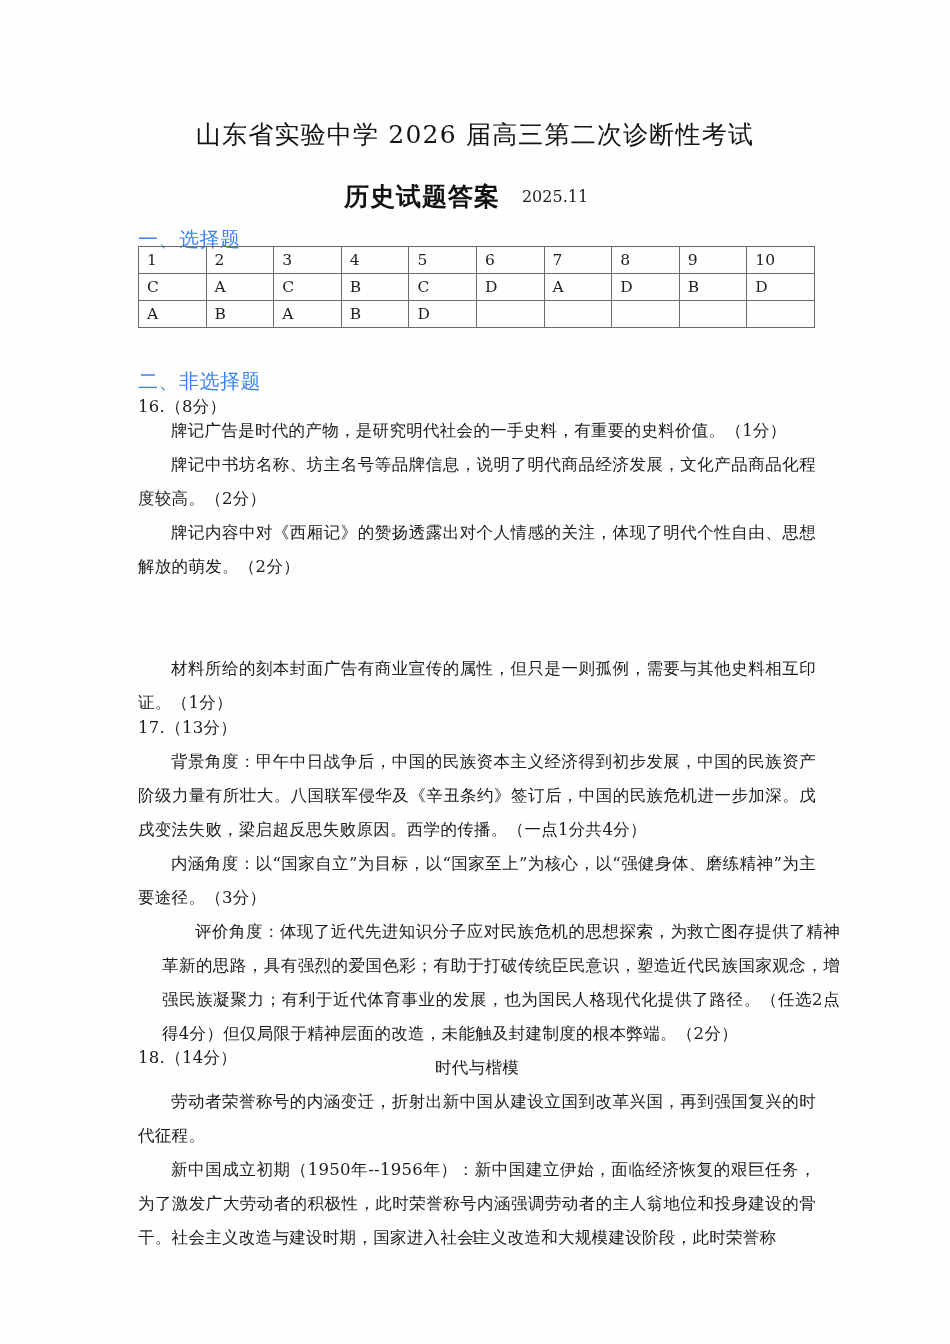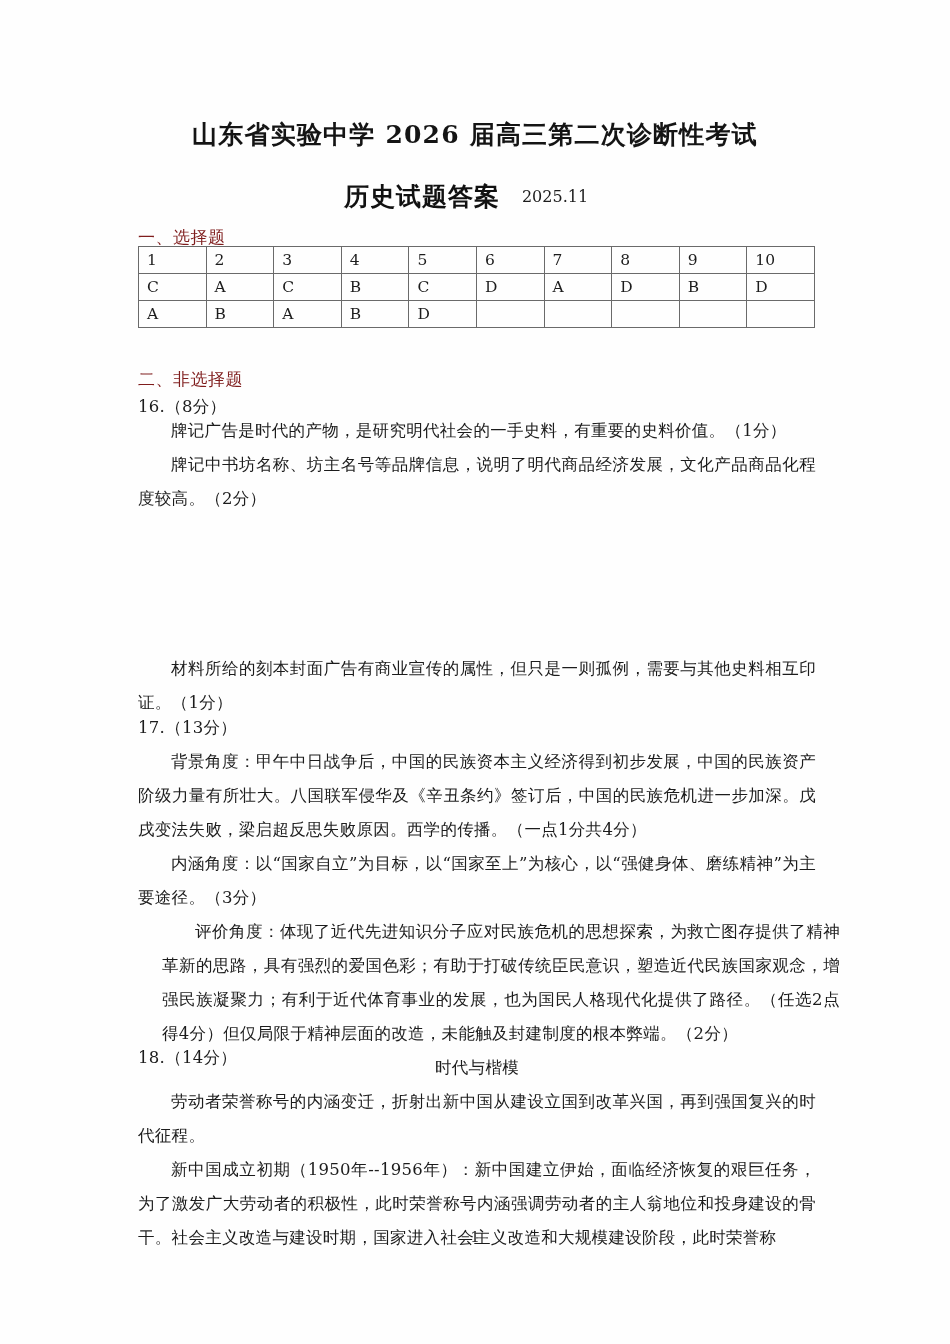--- a/index.html
+++ b/index.html
@@ -22,21 +22,21 @@
     height: 1344px;
     background: #fefefe;
   }
   .doc-title {
     position: absolute;
     left: 0;
     top: 118px;
     width: 950px;
     text-align: center;
     font-size: 25px;
-    font-weight: bold;
+    font-weight: normal;
     letter-spacing: 1.2px;
     font-family: "DejaVu Serif", "Liberation Serif", serif;
     color: #141414;
   }
   .subtitle-row {
     position: absolute;
     left: 0;
     top: 180px;
     width: 932px;
     text-align: center;
@@ -55,23 +55,23 @@
     margin-left: 22px;
     font-family: "DejaVu Serif", "Liberation Serif", serif;
     color: #1c1c1c;
     position: relative;
     top: -3px;
   }
 
   .section-head {
     position: absolute;
     left: 138px;
-    font-size: 17px;
+    font-size: 20px;
     letter-spacing: 0.5px;
-    color: #7f1d1d;
+    color: #3b82f6;
     white-space: nowrap;
     text-align: right;
   }
   #sec1 { top: 226px; }
   #sec2 { top: 368px; }
 
   table.answers {
     position: absolute;
     left: 138px;
     top: 246px;
@@ -166,20 +166,21 @@
       <td></td>
     </tr>
   </tbody>
     </table>
 
   <div class="section-head" id="sec2">二、非选择题</div>
 
   <div class="blk" style="top:390px;">16.（8分）</div>
   <div class="blk ind" style="top:414px;">牌记广告是时代的产物，是研究明代社会的一手史料，有重要的史料价值。（1分）</div>
   <div class="blk ind" style="top:448px;">牌记中书坊名称、坊主名号等品牌信息，说明了明代商品经济发展，文化产品商品化程度较高。（2分）</div>
+  <div class="blk ind" style="top:516px;">牌记内容中对《西厢记》的赞扬透露出对个人情感的关注，体现了明代个性自由、思想解放的萌发。（2分）</div>
   <div class="blk ind" style="top:652px;">材料所给的刻本封面广告有商业宣传的属性，但只是一则孤例，需要与其他史料相互印证。（1分）</div>
 
   <div class="blk" style="top:711px;">17.（13分）</div>
   <div class="blk ind" style="top:745px;">背景角度：甲午中日战争后，中国的民族资本主义经济得到初步发展，中国的民族资产阶级力量有所壮大。八国联军侵华及《辛丑条约》签订后，中国的民族危机进一步加深。戊戌变法失败，梁启超反思失败原因。西学的传播。（一点1分共4分）</div>
   <div class="blk ind" style="top:847px;">内涵角度：以“国家自立”为目标，以“国家至上”为核心，以“强健身体、磨练精神”为主要途径。（3分）</div>
   <div class="blk ind" style="top:915px;margin-left:24px;">评价角度：体现了近代先进知识分子应对民族危机的思想探索，为救亡图存提供了精神革新的思路，具有强烈的爱国色彩；有助于打破传统臣民意识，塑造近代民族国家观念，增强民族凝聚力；有利于近代体育事业的发展，也为国民人格现代化提供了路径。（任选2点得4分）但仅局限于精神层面的改造，未能触及封建制度的根本弊端。（2分）</div>
 
   <div class="blk" style="top:1041px;">18.（14分）</div>
   <div class="blk center" style="top:1051px;">时代与楷模</div>
   <div class="blk ind" style="top:1085px;">劳动者荣誉称号的内涵变迁，折射出新中国从建设立国到改革兴国，再到强国复兴的时代征程。</div>

